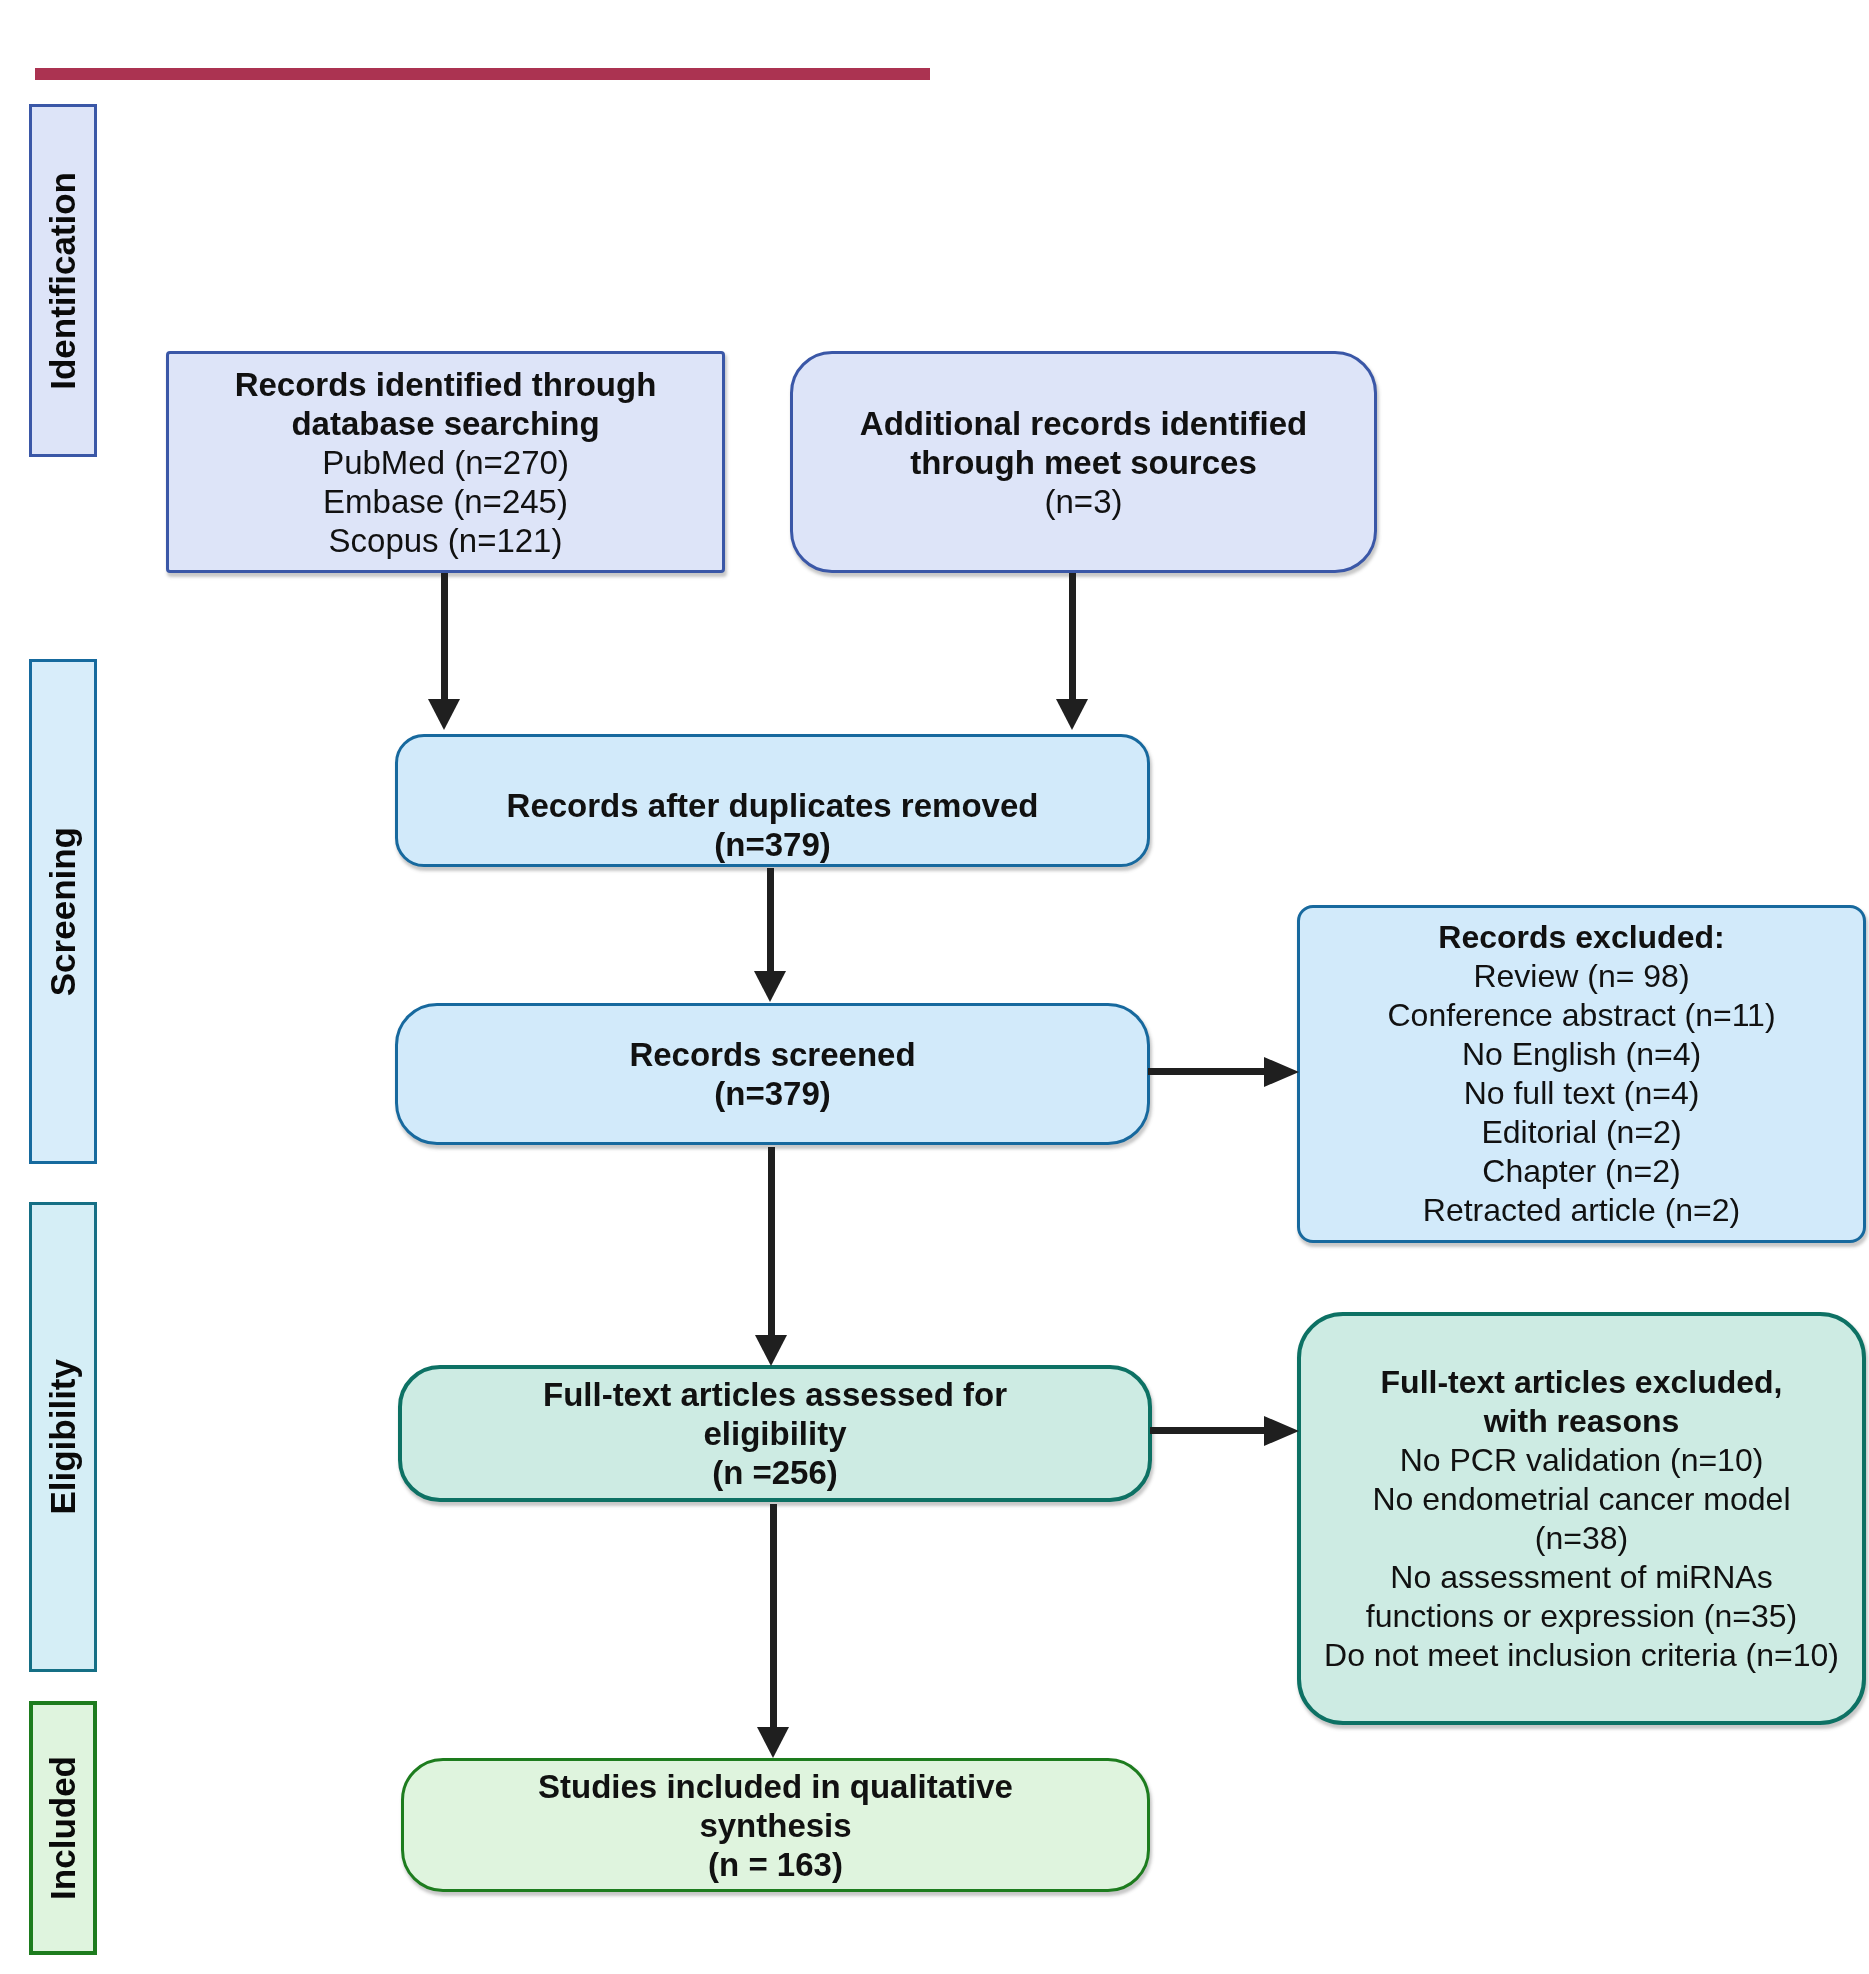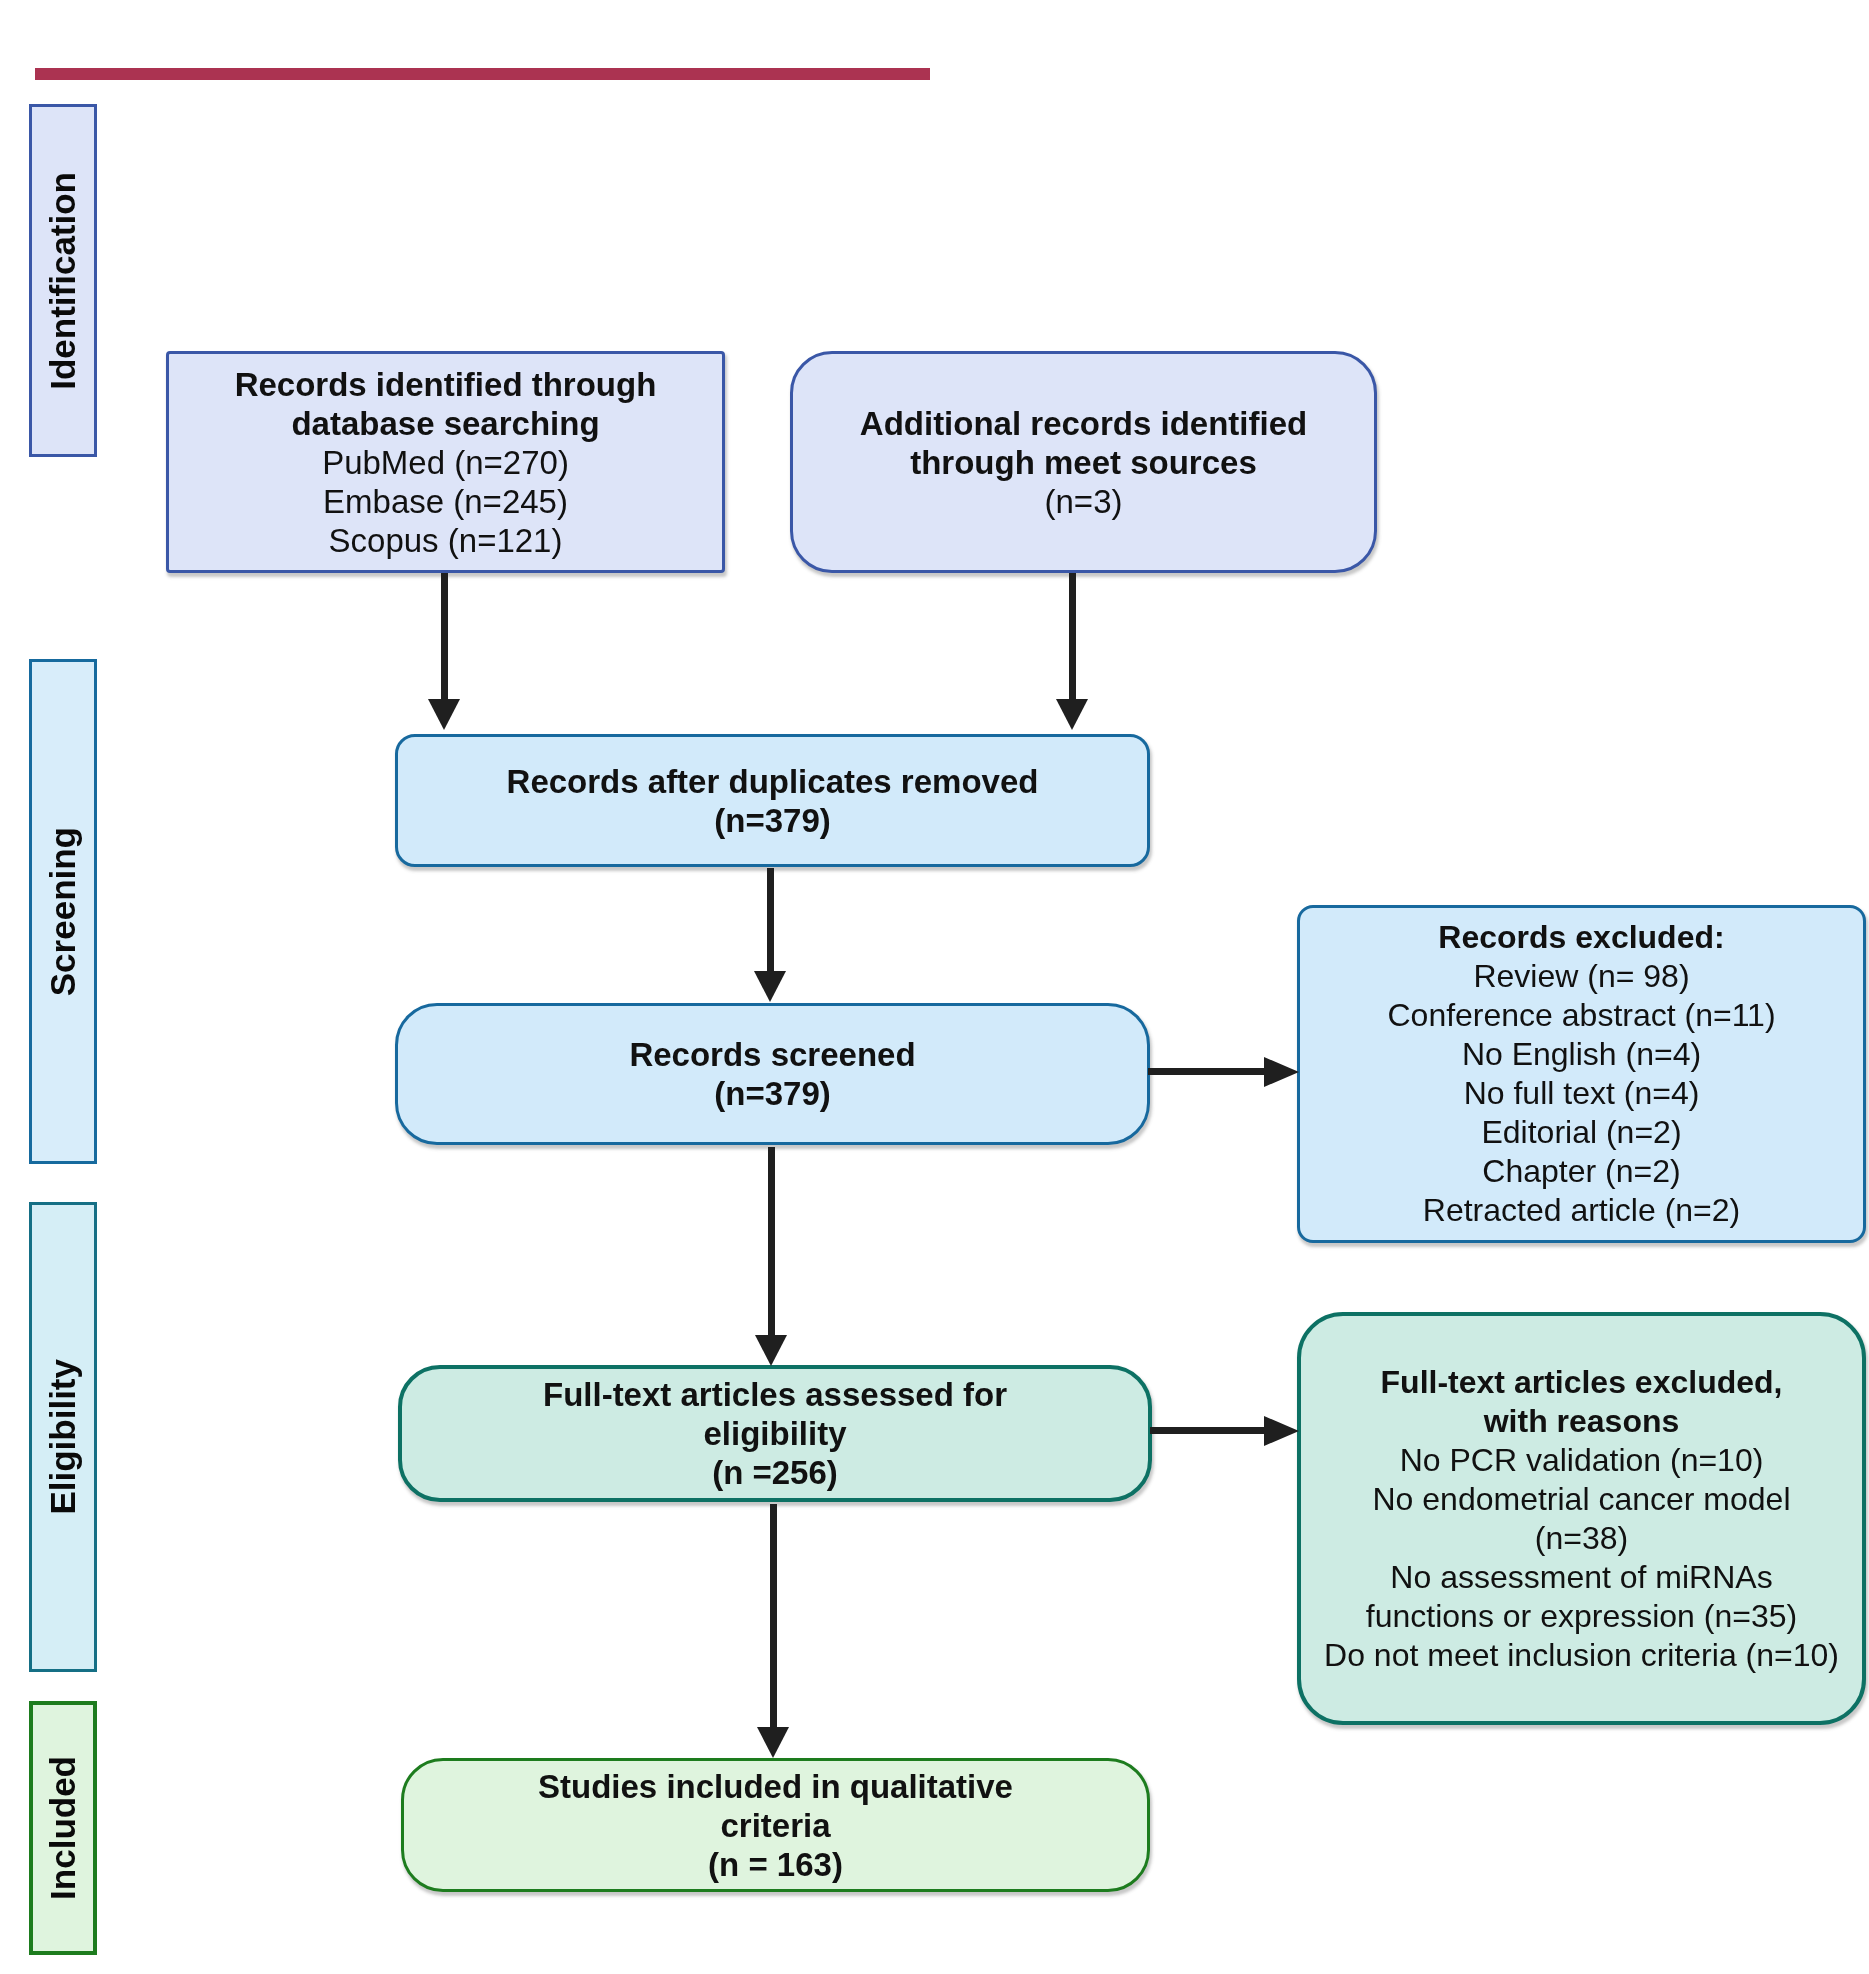--- a/index.html
+++ b/index.html
@@ -34,21 +34,21 @@
   }
   .box .line{font-size:33px;line-height:39px;}
   .box .bold{font-weight:bold;}
   .lavender{background:#dde4f8;border:3.1px solid #3a57a7;}
   .blue{background:#d2eafa;border:3.9px solid #17699e;}
   .teal{background:#cdebe3;border:4.6px solid #0d7164;}
   .green{background:#dff4de;border:3.9px solid #1d7c1e;}
   .box-query{left:162px;top:108px;width:1207px;height:148px;border-radius:45px;}
   .box-db{left:166px;top:351px;width:559px;height:222px;border-radius:4px;}
   .box-other{left:790px;top:351px;width:587px;height:222px;border-radius:42px;}
-  .box-dup{left:395px;top:734px;width:755px;height:133px;border-radius:20px;}
+  .box-dup{left:395px;top:734px;width:755px;height:133px;border-radius:29px;justify-content:flex-end;}
   .box-screened{left:395px;top:1003px;width:755px;height:142px;border-radius:42px;}
   .box-excluded{left:1297px;top:905px;width:569px;height:338px;border-radius:16px;padding:7.7px 20px;}
   .box-fulltext{left:398px;top:1365px;width:754px;height:137px;border-radius:42px;}
   .box-ft-excluded{left:1297px;top:1312px;width:569px;height:413px;border-radius:46px;padding:10.8px 23px;}
   .box-included{left:401px;top:1758px;width:749px;height:134px;border-radius:42px;}
   .box-excluded .line,.box-ft-excluded .line{font-size:32px;line-height:39px;}
   
   .varrow{position:absolute;width:32px;display:flex;flex-direction:column;align-items:center;}
   .vshaft{width:7px;background:#1f1f1f;}
   .vhead{width:0;height:0;border-left:16px solid transparent;border-right:16px solid transparent;border-top:31px solid #1f1f1f;}
@@ -122,21 +122,21 @@
     <div class="line bold">Full-text articles excluded,</div>
     <div class="line bold">with reasons</div>
     <div class="line">No PCR validation (n=10)</div>
     <div class="line">No endometrial cancer model (n=38)</div>
     <div class="line">No assessment of miRNAs functions or expression (n=35)</div>
     <div class="line">Do not meet inclusion criteria (n=10)</div>
   </div>
 
   <div class="box green box-included">
     <div class="line bold">Studies included in qualitative</div>
-    <div class="line bold">criteria</div>
+    <div class="line bold">synthesis</div>
     <div class="line bold">(n = 163)</div>
   </div>
 
   <div class="varrow" style="left:428px;top:573px;">
     <div class="vshaft" style="height:126px"></div>
     <div class="vhead"></div>
   </div>
   <div class="varrow" style="left:1056px;top:573px;">
     <div class="vshaft" style="height:126px"></div>
     <div class="vhead"></div>

